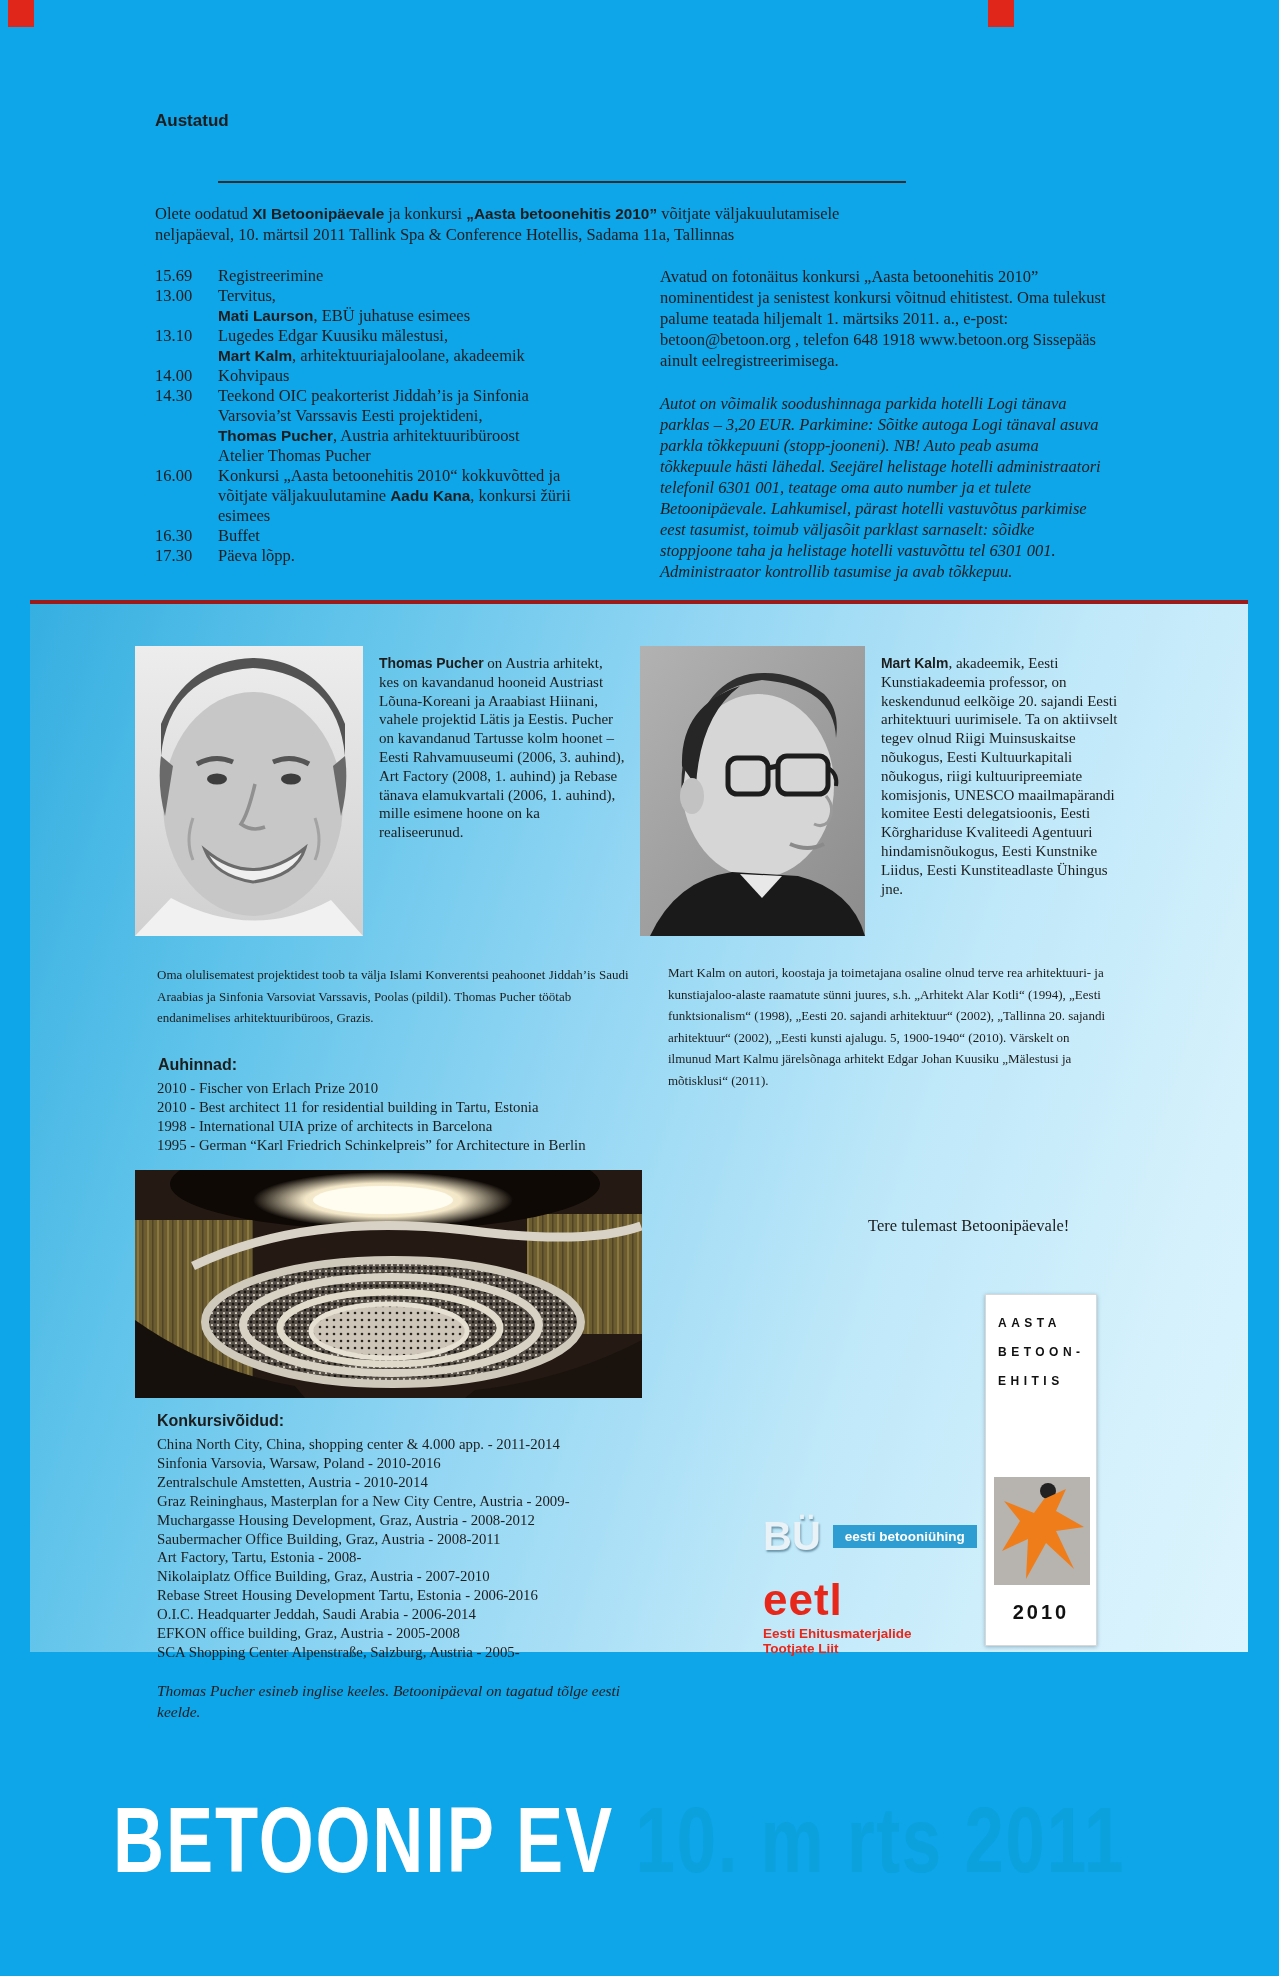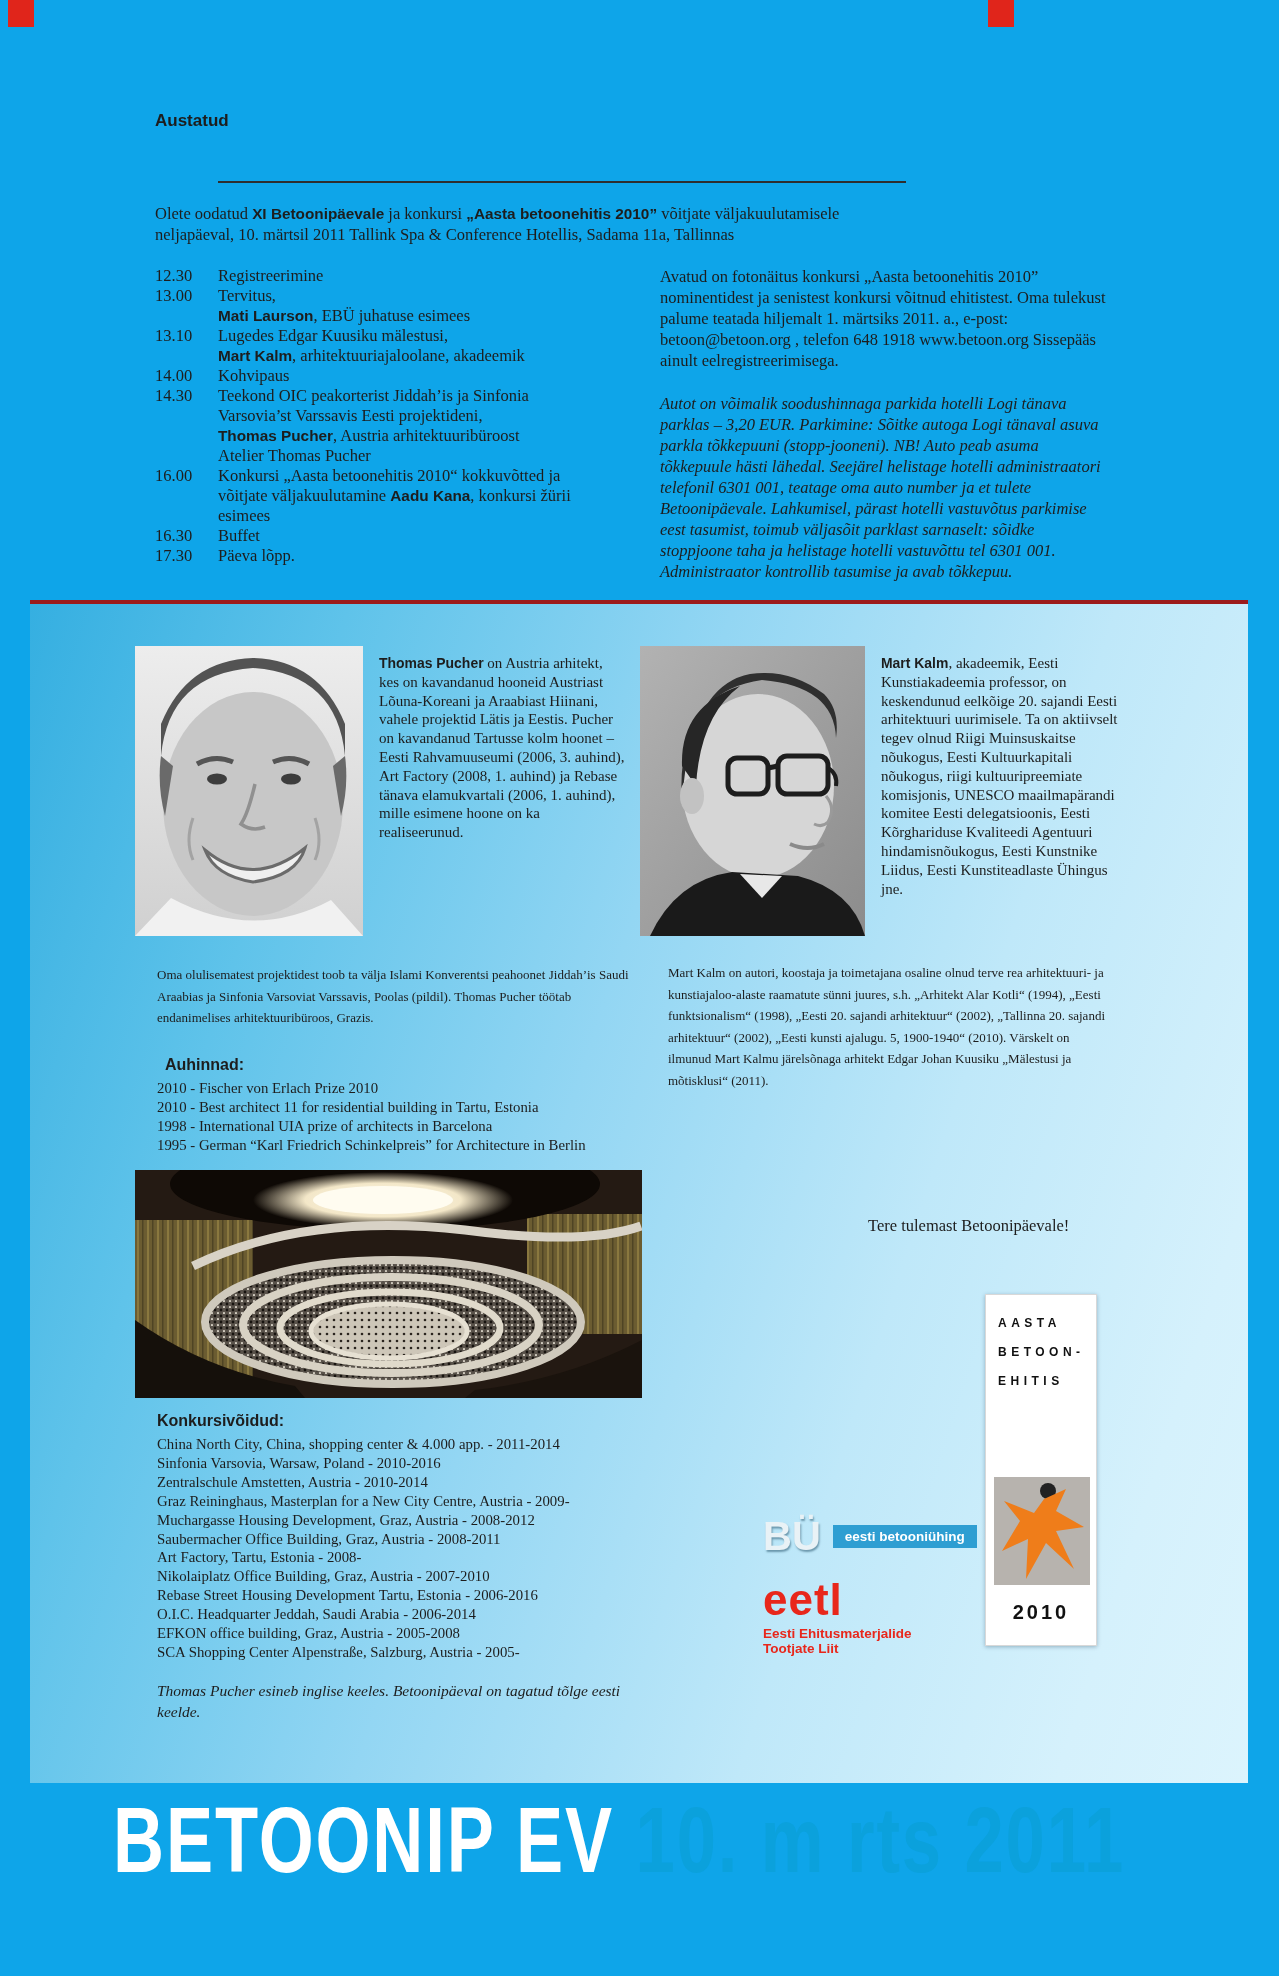--- a/index.html
+++ b/index.html
@@ -20,21 +20,21 @@
   .sched{font-size:16.5px;line-height:20px;width:500px;}
   .sched-row{display:flex;}
   .sched-time{width:63px;flex:none;}
   .sched-line{white-space:nowrap;}
 
   .info-col{width:448px;font-size:16.5px;line-height:21px;}
   .info-p{margin:0 0 22px 0;}
   .italicp{font-style:italic;}
 
   
-  .bluepanel{position:absolute;left:30px;top:600px;width:1218px;height:1183px;
+  .bluepanel{position:absolute;left:30px;top:600px;width:1218px;height:1052px;
       border-top:4px solid #9b1b1b;box-sizing:border-box;
       background:linear-gradient(108deg,#35afe1 0%,#5fc3ea 20%,#93d6f3 44%,#bfe8f9 68%,#d5f1fc 88%,#dcf4fd 100%);}
 
   .photo-frame{position:absolute;overflow:hidden;}
   .photo-frame svg{display:block;}
 
   .bio{font-size:15px;line-height:18.8px;}
   .para{font-size:13px;line-height:21.5px;}
   .h-sans{font-family:"Liberation Sans",sans-serif;font-weight:700;font-size:16px;}
   .list{font-size:14.8px;line-height:18.9px;}
@@ -79,21 +79,21 @@
   <div class="corner-mark" style="left:8px;"></div>
   <div class="corner-mark" style="left:988px;"></div>
 
   <div class="abs austatud" style="left:155px;top:111px;">Austatud</div>
   <div class="abs rule" style="left:218px;top:181px;width:688px;"></div>
 
   <div class="abs intro" style="left:155px;top:203px;"><span>Olete oodatud </span><span class="rb">XI Betoonipäevale</span><span> ja konkursi </span><span class="rb">„Aasta betoonehitis 2010”</span><span> võitjate väljakuulutamisele neljapäeval, 10. märtsil 2011 Tallink Spa &amp; Conference Hotellis, Sadama 11a, Tallinnas</span></div>
 
   <div class="abs sched" style="left:155px;top:266px;">
       <div class="sched-row">
-        <div class="sched-time">12.30</div>
+        <div class="sched-time">15.69</div>
         <div class="sched-desc">
           <div class="sched-line"><span>Registreerimine</span></div>
         </div>
       </div>
       <div class="sched-row">
         <div class="sched-time">13.00</div>
         <div class="sched-desc">
           <div class="sched-line"><span>Tervitus,</span></div>
           <div class="sched-line"><span class="rb">Mati Laurson</span><span>, </span><span class="ri">EBÜ juhatuse esimees</span></div>
         </div>
@@ -199,21 +199,21 @@
         <path d="M100,228 L122,252 L142,230 Z" fill="#e8e8e8"></path>
       </svg>
     </div>
 
     <div class="abs bio" style="left:851px;top:50px;width:240px;"><span class="rb">Mart Kalm</span><span>, akadeemik, Eesti Kunstiakadeemia professor, on keskendunud eelkõige 20. sajandi Eesti arhitektuuri uurimisele. Ta on aktiivselt tegev olnud Riigi Muinsuskaitse nõukogus, Eesti Kultuurkapitali nõukogus, riigi kultuuripreemiate komisjonis, UNESCO maailmapärandi komitee Eesti delegatsioonis, Eesti Kõrghariduse Kvaliteedi Agentuuri hindamisnõukogus, Eesti Kunstnike Liidus, Eesti Kunstiteadlaste Ühingus jne.</span></div>
 
     <div class="abs para" style="left:127px;top:360px;width:485px;"><span>Oma olulisematest projektidest toob ta välja </span><span class="ri">Islami Konverentsi peahoonet</span><span> Jiddah’is Saudi Araabias ja </span><span class="ri">Sinfonia Varsoviat</span><span> Varssavis, Poolas (</span><span class="ri">pildil</span><span>). Thomas Pucher töötab endanimelises arhitektuuribüroos, Grazis.</span></div>
 
     <div class="abs para" style="left:638px;top:358px;width:445px;">Mart Kalm on autori, koostaja ja toimetajana osaline olnud terve rea arhitektuuri- ja kunstiajaloo-alaste raamatute sünni juures, s.h. „Arhitekt Alar Kotli“ (1994), „Eesti funktsionalism“ (1998), „Eesti 20. sajandi arhitektuur“ (2002), „Tallinna 20. sajandi arhitektuur“ (2002), „Eesti kunsti ajalugu. 5, 1900-1940“ (2010). Värskelt on ilmunud Mart Kalmu järelsõnaga arhitekt Edgar Johan Kuusiku „Mälestusi ja mõtisklusi“ (2011).</div>
 
-    <div class="abs h-sans" style="left:135px;top:452px;">Auhinnad:</div>
+    <div class="abs h-sans" style="left:128px;top:452px;">Auhinnad:</div>
     <div class="abs list" style="left:127px;top:475px;">
         <div class="list-line">2010 - Fischer von Erlach Prize 2010</div>
         <div class="list-line">2010 - Best architect 11 for residential building in Tartu, Estonia</div>
         <div class="list-line">1998 - International UIA prize of architects in Barcelona</div>
         <div class="list-line">1995 - German “Karl Friedrich Schinkelpreis” for Architecture in Berlin</div>
       </div>
 
     <div class="photo-frame" style="left:105px;top:566px;width:507px;height:228px;">
       <svg width="507" height="228" viewBox="0 0 507 228" xmlns="http://www.w3.org/2000/svg">
         <defs>

